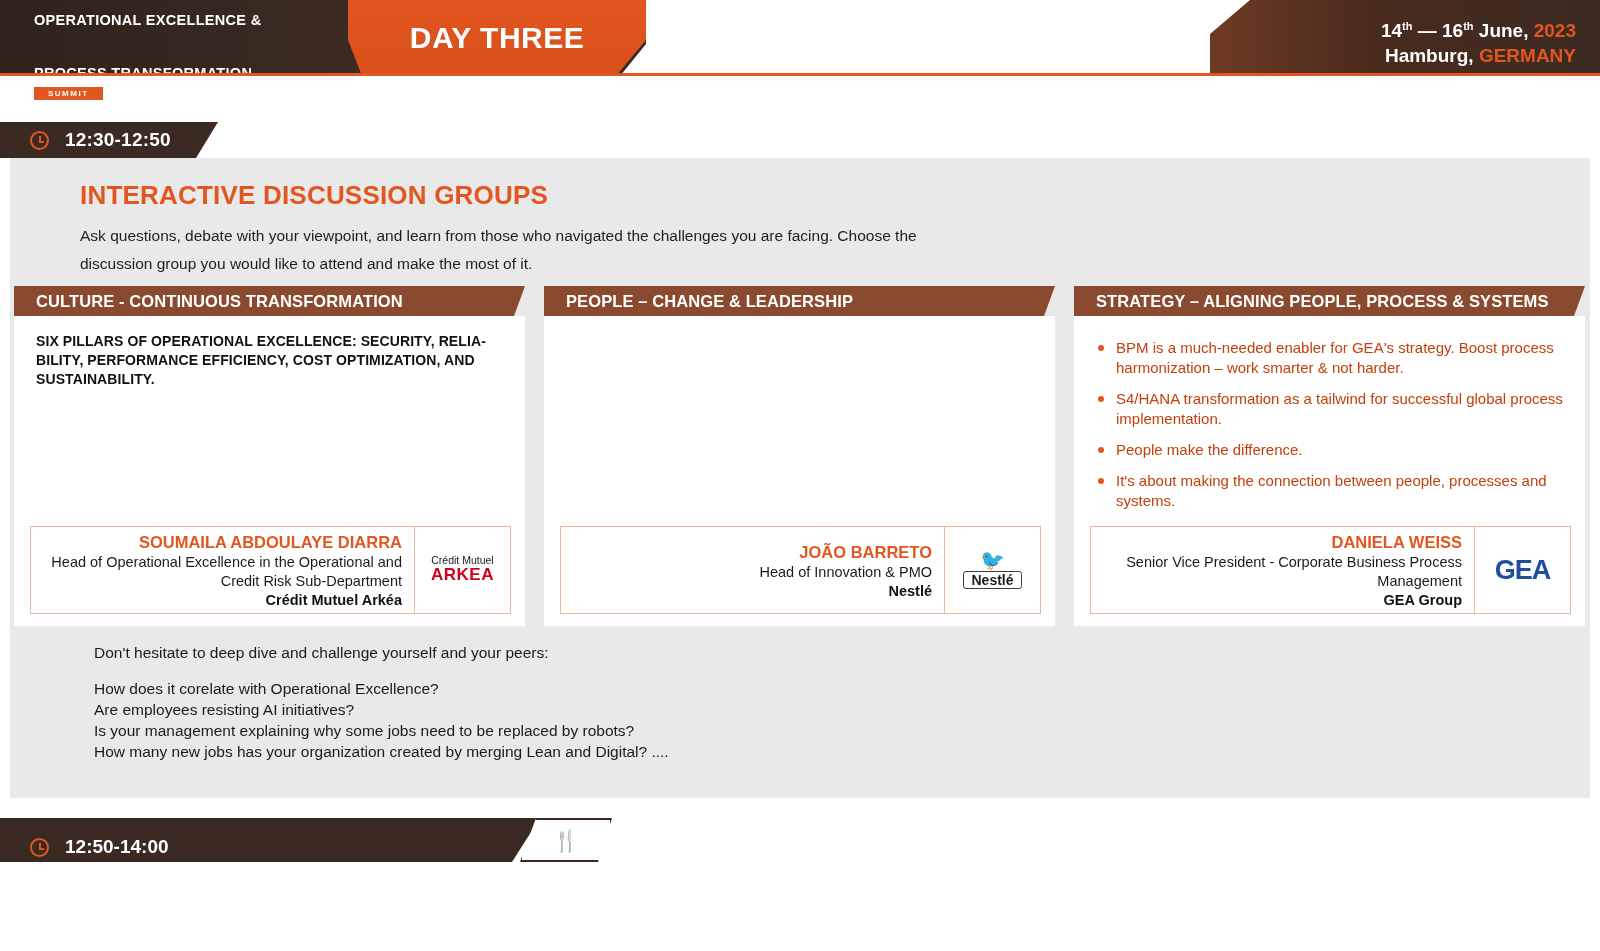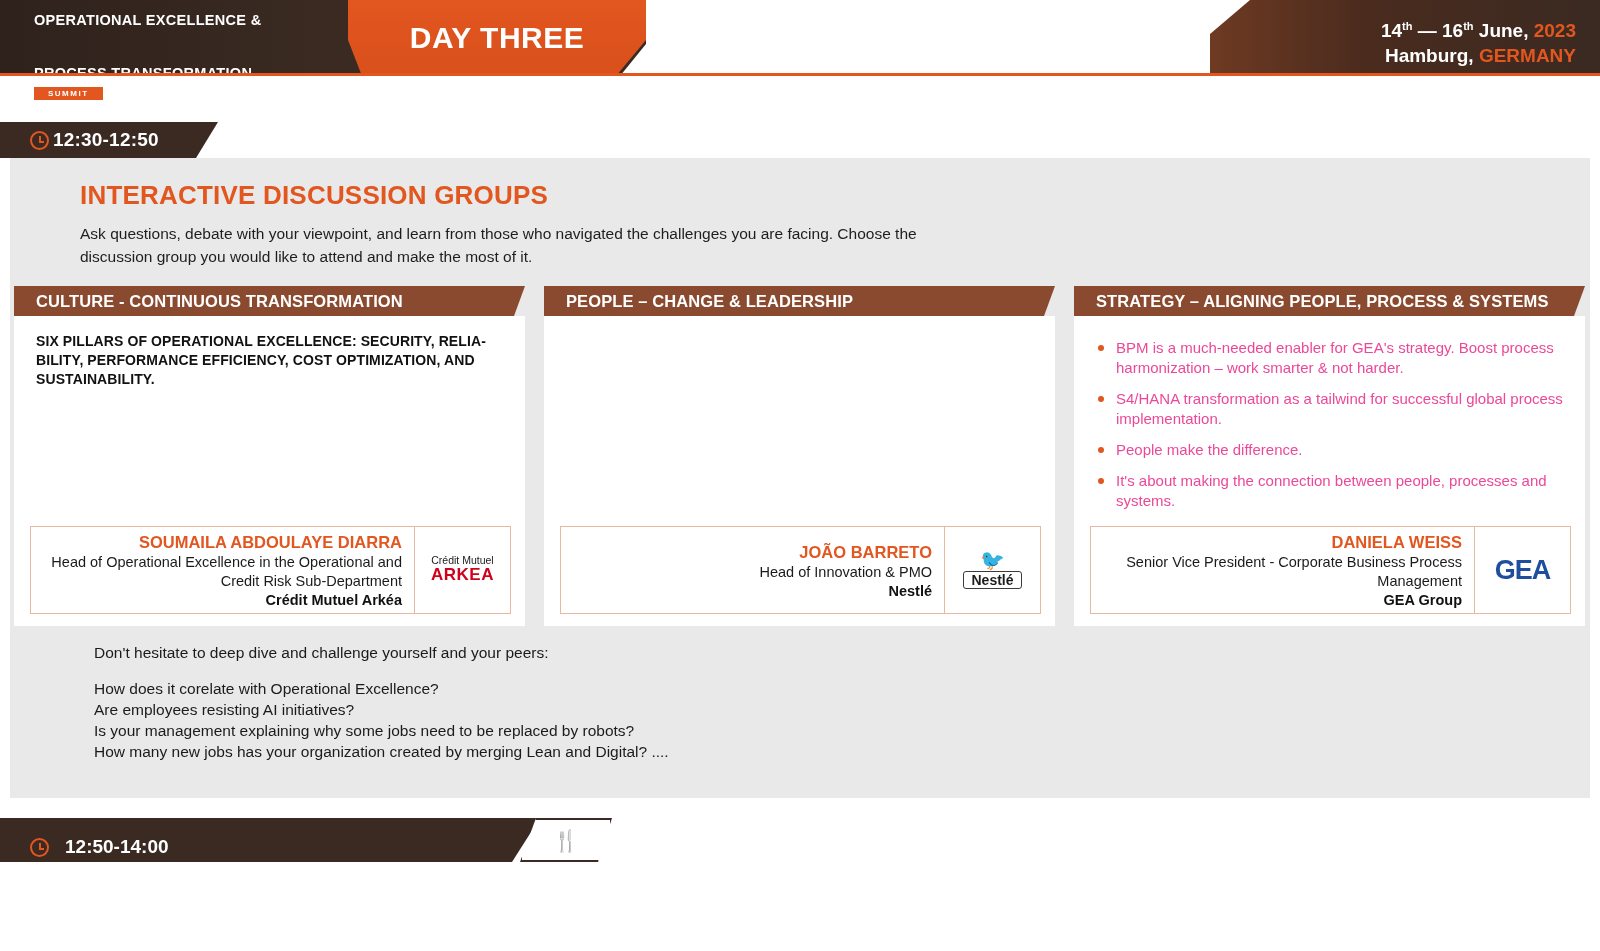--- a/index.html
+++ b/index.html
@@ -74,35 +74,35 @@
     margin-left: 30px; width: 19px; height: 19px; border: 2px solid #e2561f;
     border-radius: 50%; position: relative; flex: none;
   }
   .clock-icon::before {
     content: ""; position: absolute; left: 7px; top: 3px; width: 2px; height: 6px; background: #e2561f;
   }
   .clock-icon::after {
     content: ""; position: absolute; left: 7px; top: 8px; width: 5px; height: 2px; background: #e2561f;
   }
   .timebar-label {
-    margin-left: 4px; color: #ffffff; font-size: 19px; font-weight: bold; letter-spacing: 0.2px;
+    margin-left: 16px; color: #ffffff; font-size: 19px; font-weight: bold; letter-spacing: 0.2px;
   }
 
   
   .panel {
     position: absolute; left: 10px; top: 158px; width: 1580px; height: 640px;
     background: #e9e9e9;
   }
   .panel-title {
     position: absolute; left: 70px; top: 22px;
     color: #e2561f; font-size: 26px; font-weight: bold; letter-spacing: 0.2px;
   }
   .panel-desc {
     position: absolute; left: 70px; top: 64px; width: 900px;
-    color: #1e1e1e; font-size: 15.5px; line-height: 23px;
+    color: #1e1e1e; font-size: 15.5px; line-height: 28px;
   }
 
   
   .cols {
     position: absolute; left: 4px; top: 128px; width: 1572px; height: 340px;
     display: flex; gap: 19px;
   }
   .col { width: 511px; display: flex; flex-direction: column; }
   .col-head {
     height: 30px; background: #8a4a2f; position: relative;
@@ -114,21 +114,21 @@
   }
   .col-body {
     flex: 1; background: #ffffff; position: relative; padding: 16px 16px 8px 22px;
   }
   .col-lead {
     font-size: 14px; font-weight: bold; color: #111; line-height: 19px; letter-spacing: 0.1px;
   }
   ul.bullets { margin: 6px 0 0 0; padding: 0; list-style: none; }
   ul.bullets li {
     position: relative; padding-left: 20px; margin-bottom: 11px;
-    font-size: 15px; line-height: 20px; color: #ec4899;
+    font-size: 15px; line-height: 20px; color: #c2410c;
   }
   ul.bullets li::before {
     content: ""; position: absolute; left: 2px; top: 7px; width: 6px; height: 6px;
     border-radius: 50%; background: #e2561f;
   }
 
   
   .speaker {
     position: absolute; left: 16px; right: 14px; bottom: 12px; height: 88px;
     border: 1px solid #e5b9a2; display: flex; align-items: stretch;

